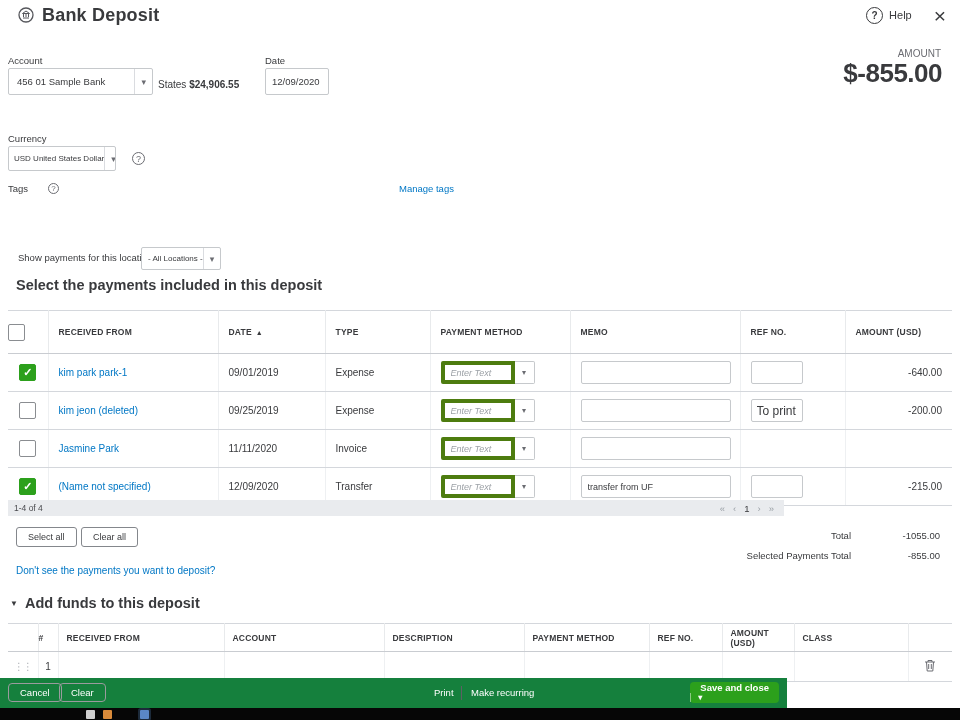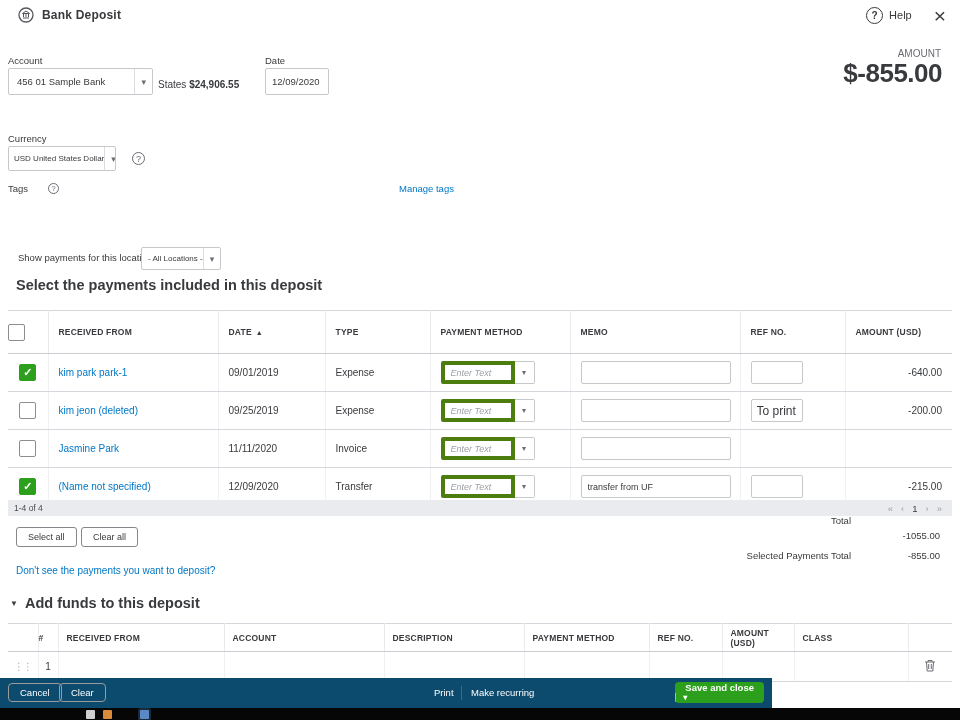--- a/index.html
+++ b/index.html
@@ -3,21 +3,21 @@
 <meta charset="utf-8">
 <style>
   html,body{margin:0;padding:0;background:#777;}
   .screen{position:relative;width:960px;height:720px;background:#fff;overflow:hidden;
           font-family:"Liberation Sans",sans-serif;color:#393a3d;}
 
   
   .corner-tab{position:absolute;left:0;top:0;width:10px;height:27px;background:#dcdcdc;}
   .topbar{position:absolute;left:0;top:0;width:100%;height:30px;display:flex;align-items:center;padding:0 14px;box-sizing:border-box;background:#fff;}
   .doc-icon{margin-left:4px;display:inline-flex;align-items:center;}
-  .title{font-size:12px;font-weight:700;margin:0 12px 0 8px;letter-spacing:.2px;text-align:center;}
+  .title{font-size:18px;font-weight:700;margin:0 12px 0 8px;letter-spacing:.2px;text-align:center;}
   .topbar-right{margin-left:auto;display:flex;align-items:center;gap:6px;}
   .help-circle{width:15px;height:15px;border:1.5px solid #393a3d;border-radius:50%;display:inline-flex;align-items:center;justify-content:center;font-size:10px;font-weight:700;cursor:pointer;}
   .help-label{font-size:11px;cursor:pointer;}
   .close-x{font-size:21px;font-weight:300;margin-left:16px;line-height:1;cursor:pointer;}
 
   
   .flabel{position:absolute;font-size:9.5px;color:#393a3d;}
   .select-box{position:absolute;height:27px;border:1px solid #c6c9cc;border-radius:2px;background:#fff;display:flex;align-items:center;font-size:9.5px;padding:0 0 0 8px;color:#393a3d;box-sizing:border-box;cursor:pointer;white-space:nowrap;overflow:hidden;}
   .select-box .caret{margin-left:auto;color:#6b6c72;font-size:9px;border-left:1px solid #dadce0;height:100%;display:flex;align-items:center;padding:0 6px;}
   .lbl-account{left:8px;top:55px;}
@@ -56,44 +56,44 @@
   .checkbox.checked{background:#2ca01c;border-color:#2ca01c;}
   .checkbox:not(.checked) .tick{display:none;}
   .pm-wrap{display:flex;align-items:center;}
   .pm-input{width:74px;height:23px;border:4px solid #4d7c0f;border-radius:2px 0 0 2px;padding:0 6px;font-size:9px;font-family:inherit;box-sizing:border-box;}
   .pm-input::placeholder{font-style:italic;color:#9ca1a6;}
   .pm-btn{width:20px;height:23px;border:1px solid #c6c9cc;border-left:none;background:#fff;border-radius:0 2px 2px 0;font-size:8px;color:#6b6c72;display:flex;align-items:center;justify-content:center;cursor:pointer;padding:0;box-sizing:border-box;}
   .memo-input{width:150px;height:23px;font-size:9px;}
   .ref-input{width:52px;height:23px;font-size:12px;padding:4px 5px;}
 
   
-  .pagebar{position:absolute;left:8px;top:500px;width:944px;height:16px;background:#e9ebee;display:flex;align-items:center;font-size:8.5px;color:#4a4b4f;padding:0 6px;box-sizing:border-box;}
+  .pagebar{position:absolute;left:8px;top:500px;width:776px;height:16px;background:#e9ebee;display:flex;align-items:center;font-size:8.5px;color:#4a4b4f;padding:0 6px;box-sizing:border-box;}
   .pager{margin-left:auto;display:flex;gap:8px;align-items:center;color:#9aa0a6;font-size:9.5px;padding-right:4px;}
   .pager .cur{color:#393a3d;}
   .pager span{cursor:pointer;}
   .btn-light{position:absolute;height:20px;border:1px solid #84878c;border-radius:3px;background:#fff;font-size:9px;padding:0 11px;font-family:inherit;color:#393a3d;cursor:pointer;}
   .btn-selectall{left:16px;top:527px;}
   .btn-clearall{left:81px;top:527px;}
   .tot{position:absolute;font-size:9.5px;}
-  .t1l{right:109px;top:515px;text-align:right;}  .t1v{right:20px;top:530px;}
+  .t1l{right:109px;top:530px;text-align:right;}  .t1v{right:20px;top:530px;}
   .t2l{right:109px;top:550px;}  .t2v{right:20px;top:550px;}
   .missing-link{position:absolute;left:16px;top:565px;font-size:10px;color:#0077c5;cursor:pointer;}
 
   
   .af-heading{position:absolute;left:10px;top:595px;font-size:14.5px;font-weight:700;display:flex;align-items:center;gap:7px;cursor:pointer;}
   .af-heading .tri{font-size:8px;}
   .af-table{position:absolute;left:8px;top:623px;width:944px;border-collapse:collapse;table-layout:fixed;}
   .af-table th{height:27px;font-size:8.5px;font-weight:700;text-align:left;padding:0 8px;border-top:1px solid #d4d7dc;border-bottom:1px solid #c9ccd1;border-right:1px solid #e8eaec;letter-spacing:.2px;}
   .af-table th:last-child,.af-table td:last-child{border-right:none;}
   .af-table td{height:29px;font-size:10px;padding:0 8px;border-bottom:1px solid #d4d7dc;border-right:1px solid #eef0f2;}
   .drag{color:#aeb1b6;font-size:10px;letter-spacing:-1px;cursor:grab;}
   .trash{display:inline-flex;cursor:pointer;}
 
   
-  .footerbar{position:absolute;left:0;top:678px;width:772px;height:30px;background:#0c4a6e;z-index:5;}
+  .footerbar{position:absolute;left:0;top:678px;width:772px;height:30px;background:#15803d;z-index:5;padding-left:15px;}
   .fbtn{position:absolute;top:5px;height:19px;border:1px solid #9a9b9e;border-radius:4px;background:transparent;color:#fff;font-size:9.5px;padding:0 11px;font-family:inherit;cursor:pointer;}
   .fbtn-cancel{left:8px;}
   .fbtn-clear{left:59px;}
   .print-link{position:absolute;left:434px;top:9px;color:#fff;font-size:9.5px;cursor:pointer;}
   .fdivider{position:absolute;left:461px;top:8px;width:1px;height:14px;background:#5e5f63;}
   .recurring-link{position:absolute;left:471px;top:9px;color:#fff;font-size:9.5px;cursor:pointer;}
   .save-btn{position:absolute;right:8px;top:4px;height:21px;background:#2ca01c;border-radius:4px;display:flex;align-items:stretch;color:#fff;font-size:9.5px;font-weight:700;cursor:pointer;flex-direction:column;}
   .save-main{display:flex;align-items:center;padding:0 10px;}
   .save-caret{width:18px;border-left:1px solid rgba(255,255,255,.45);display:flex;align-items:center;justify-content:center;font-size:8px;}
 

